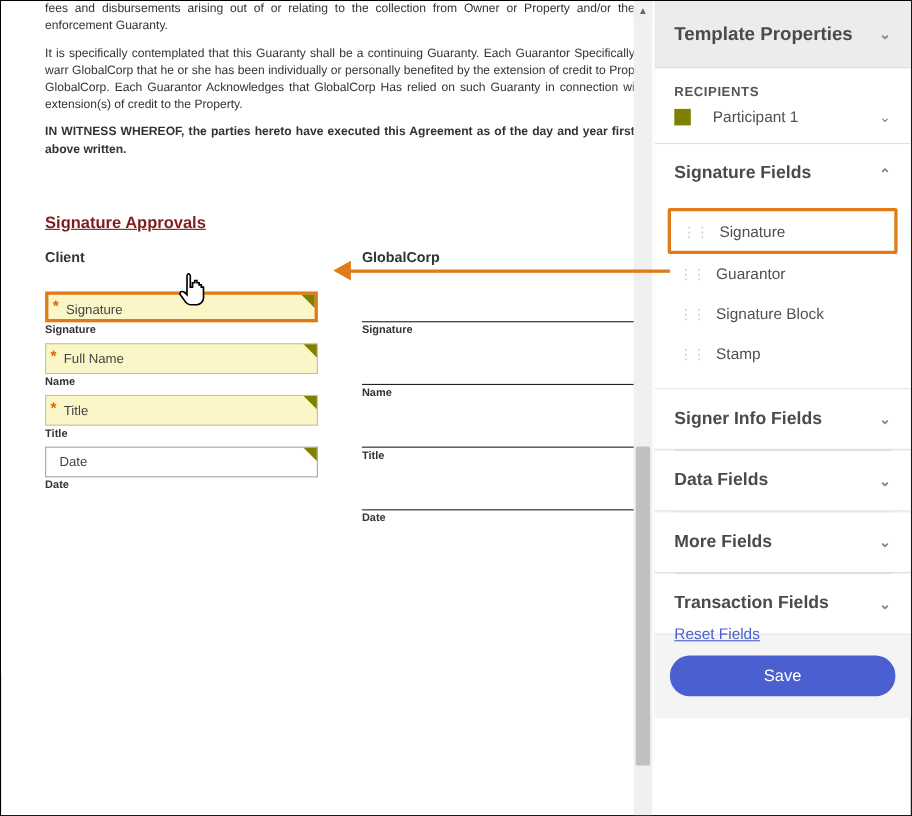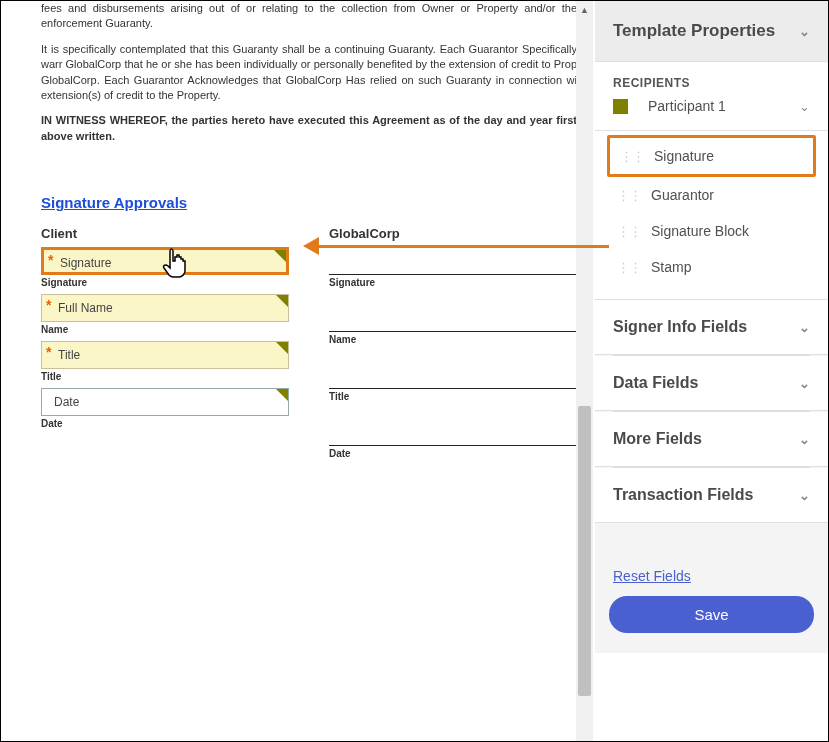--- a/index.html
+++ b/index.html
@@ -26,35 +26,35 @@
     color: #333;
     line-height: 1.4;
     text-align: justify;
   }
   .doc-text p { margin-bottom: 10px; }
   .doc-text strong, .doc-bold { font-weight: bold; }
   .doc-heading {
     font-size: 15px;
     font-weight: bold;
     text-decoration: underline;
-    color: #1d4ed8;
+    color: #7f1d1d;
     margin-top: 50px;
     margin-bottom: 15px;
   }
   .sig-columns {
     display: flex;
     gap: 40px;
     margin-top: 8px;
   }
   .sig-col { flex: 1; }
   .col-header {
     font-size: 13px;
     font-weight: bold;
     color: #333;
-    margin-bottom: 6px;
+    margin-bottom: 24px;
   }
   .field-block { margin-bottom: 4px; }
   .yellow-field {
     position: relative;
     background: #fbf6c7;
     border: 1px solid #c9c09a;
     height: 28px;
     padding: 6px 8px;
     font-size: 12px;
     color: #444;
@@ -394,20 +394,24 @@
   <div class="recip-block">
     <div class="recip-title">RECIPIENTS</div>
     <div class="recip-row">
       <span class="recip-swatch"></span>
       <span>Participant 1</span>
       <span class="chevron" style="right:0">⌄</span>
     </div>
   </div>
 
   <div class="section">
+    <div class="section-header">
+      <span>Signature Fields</span>
+      <span class="chevron">⌃</span>
+    </div>
     <div class="section-items">
       <div class="field-item highlight">
         <span class="drag-handle">⋮⋮</span>
         <span>Signature</span>
       </div>
       <div class="field-item">
         <span class="drag-handle">⋮⋮</span>
         <span>Guarantor</span>
       </div>
       <div class="field-item">

